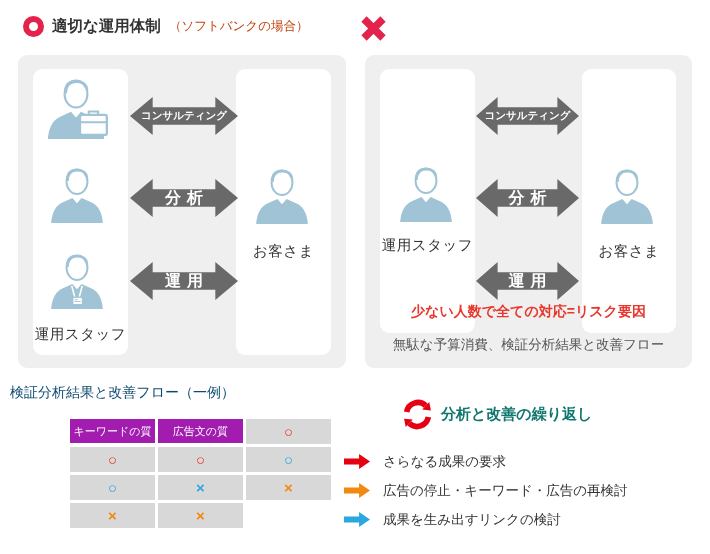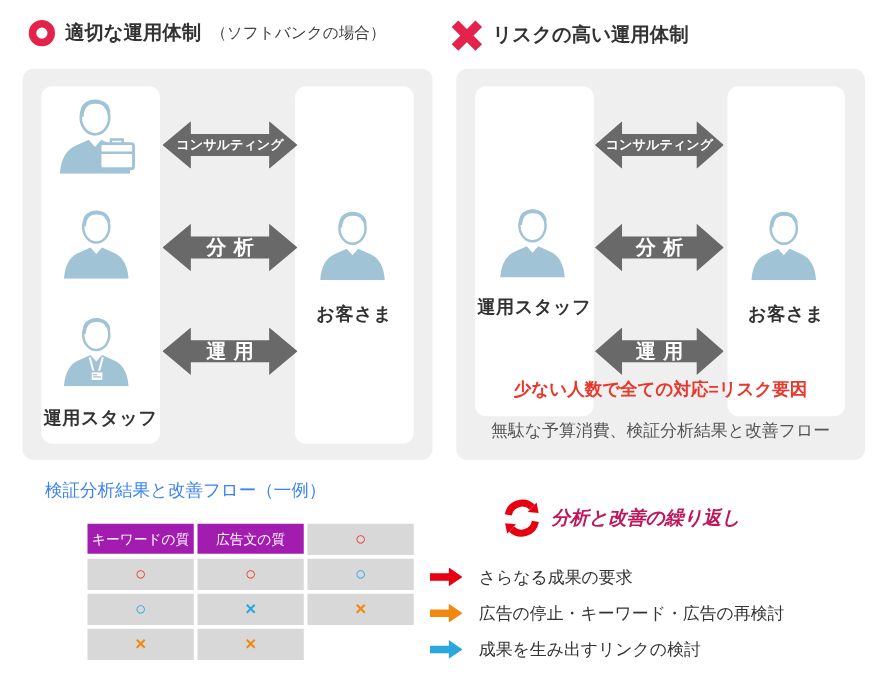--- a/index.html
+++ b/index.html
@@ -7,38 +7,38 @@
     position:relative;width:710px;height:542px;background:#fff;overflow:hidden;
     font-family:"Liberation Sans","DejaVu Sans",sans-serif;color:#333;
   }
   
   .hdr{position:absolute;display:flex;align-items:center;}
   .hdr-good{left:23px;top:16px;gap:8px;}
   .hdr-risky{left:360px;top:15px;gap:7px;}
   .o-icon{width:9px;height:9px;border-radius:50%;border:6.5px solid #e3234b;flex:0 0 auto;}
   .x-icon{width:27px;height:27px;flex:0 0 auto;display:block;}
   .hdr-title{font-size:15.5px;font-weight:bold;color:#333;white-space:nowrap;}
-  .hdr-sub{font-size:12.5px;font-weight:normal;color:#404040;}
+  .hdr-sub{font-size:12.5px;font-weight:normal;color:#c2410c;}
   
   .panel{position:absolute;top:55px;height:313px;border-radius:9px;background:#efefef;}
   .panel-good{left:18px;width:328px;}
   .panel-risky{left:365px;width:327px;}
   .wbox{position:absolute;background:#fff;border-radius:9px;}
   .person{position:absolute;display:block;}
-  .box-label{position:absolute;width:100%;text-align:center;font-size:14.5px;font-weight:bold;
+  .box-label{position:absolute;width:100%;text-align:center;font-size:14.5px;font-weight:normal;
     color:#333;white-space:nowrap;letter-spacing:.5px;}
   
   .dbl-arrow{position:absolute;height:38px;display:flex;align-items:center;justify-content:center;
     clip-path:polygon(0 50%,21% 0,21% 27%,79% 27%,79% 0,100% 50%,79% 100%,79% 73%,21% 73%,21% 100%);}
   .dbl-arrow span{color:#fff;font-weight:bold;font-size:10.5px;white-space:nowrap;text-align:center;}
   .dbl-arrow.spread span{font-size:16px;letter-spacing:6px;padding-left:6px;}
   .warn-text{position:absolute;width:100%;text-align:center;font-size:14px;font-weight:bold;white-space:nowrap;}
   .note-text{position:absolute;width:100%;text-align:center;font-size:13.5px;color:#555;white-space:nowrap;}
   
-  .flow-title{position:absolute;left:36px;top:384px;font-size:14px;color:#3b82f6;}
+  .flow-title{position:absolute;left:10px;top:384px;font-size:14px;color:#0c4a6e;}
   .result-table{position:absolute;left:70px;top:419px;display:grid;grid-template-columns:repeat(3,85px);gap:3px;}
   .result-table .th{height:24px;background:#a21caf;color:#fff;font-size:11px;
     display:flex;align-items:center;justify-content:center;white-space:nowrap;}
   .result-table .td{height:25px;background:#d8d8d8;display:flex;align-items:center;justify-content:center;
     font-size:15px;font-weight:bold;}
   .cycle-icon{position:absolute;left:401px;top:398px;width:33px;height:33px;display:block;}
   .cycle-label{position:absolute;left:441px;top:405px;font-size:15px;font-weight:bold;white-space:nowrap;}
   .flow-list{position:absolute;left:344px;top:447px;}
   .flow-row{height:29px;display:flex;align-items:center;gap:13px;}
   .flow-arrow{width:26px;height:15px;flex:0 0 auto;
@@ -64,21 +64,20 @@
   <div class="hdr hdr-good">
     <span class="o-icon" style="border-color: rgb(227, 35, 75);"></span>
     <span class="hdr-title">適切な運用体制</span>
     <span class="hdr-sub">（ソフトバンクの場合）</span>
   </div>
 
   <div class="hdr hdr-risky">
     <svg class="x-icon" viewBox="0 0 27 27" style="color: rgb(227, 35, 75);">
       <path d="M4 4 L23 23 M23 4 L4 23" stroke="currentColor" stroke-width="7.5" fill="none"></path>
     </svg>
-    <span class="hdr-title">リスクの高い運用体制</span>
   </div>
 
   <div class="panel panel-good" style="background: rgb(239, 239, 239);">
     <div class="wbox" style="left:15px;top:14px;width:95px;height:286px;">
       <svg class="person" style="left: 8px; top: 7px; color: rgb(160, 195, 214);" width="70" height="63" viewBox="0 0 104 94">
         <use href="#person-base"></use>
         <rect x="58" y="58" width="40" height="30" rx="3" fill="#fff" stroke="currentColor" stroke-width="3.4"></rect>
         <line x1="58" y1="69" x2="98" y2="69" stroke="currentColor" stroke-width="3"></line>
         <path d="M71 58 v-5 h14 v5" fill="none" stroke="currentColor" stroke-width="3"></path>
       </svg>
@@ -162,21 +161,21 @@
   </div>
 
   <svg class="cycle-icon" viewBox="0 0 32 32" style="color: rgb(230, 0, 18);">
     <g stroke="currentColor" stroke-width="5.5" fill="none">
       <path d="M5.5 13.5 A11 11 0 0 1 24 7.5"></path>
       <path d="M26.5 18.5 A11 11 0 0 1 8 24.5"></path>
     </g>
     <polygon points="29,12 20.6,11.2 27.4,3.8" fill="currentColor"></polygon>
     <polygon points="3,20 11.4,20.8 4.6,28.2" fill="currentColor"></polygon>
   </svg>
-  <div class="cycle-label" style="color: #be185d; font-style: italic;">分析と改善の繰り返し</div>
+  <div class="cycle-label" style="color: #0f766e;">分析と改善の繰り返し</div>
 
   <div class="flow-list">
     <div class="flow-row">
       <span class="flow-arrow" style="background: rgb(230, 0, 18);"></span>
       <span class="flow-label">さらなる成果の要求</span>
     </div>
     <div class="flow-row">
       <span class="flow-arrow" style="background: rgb(241, 136, 15);"></span>
       <span class="flow-label">広告の停止・キーワード・広告の再検討</span>
     </div>

